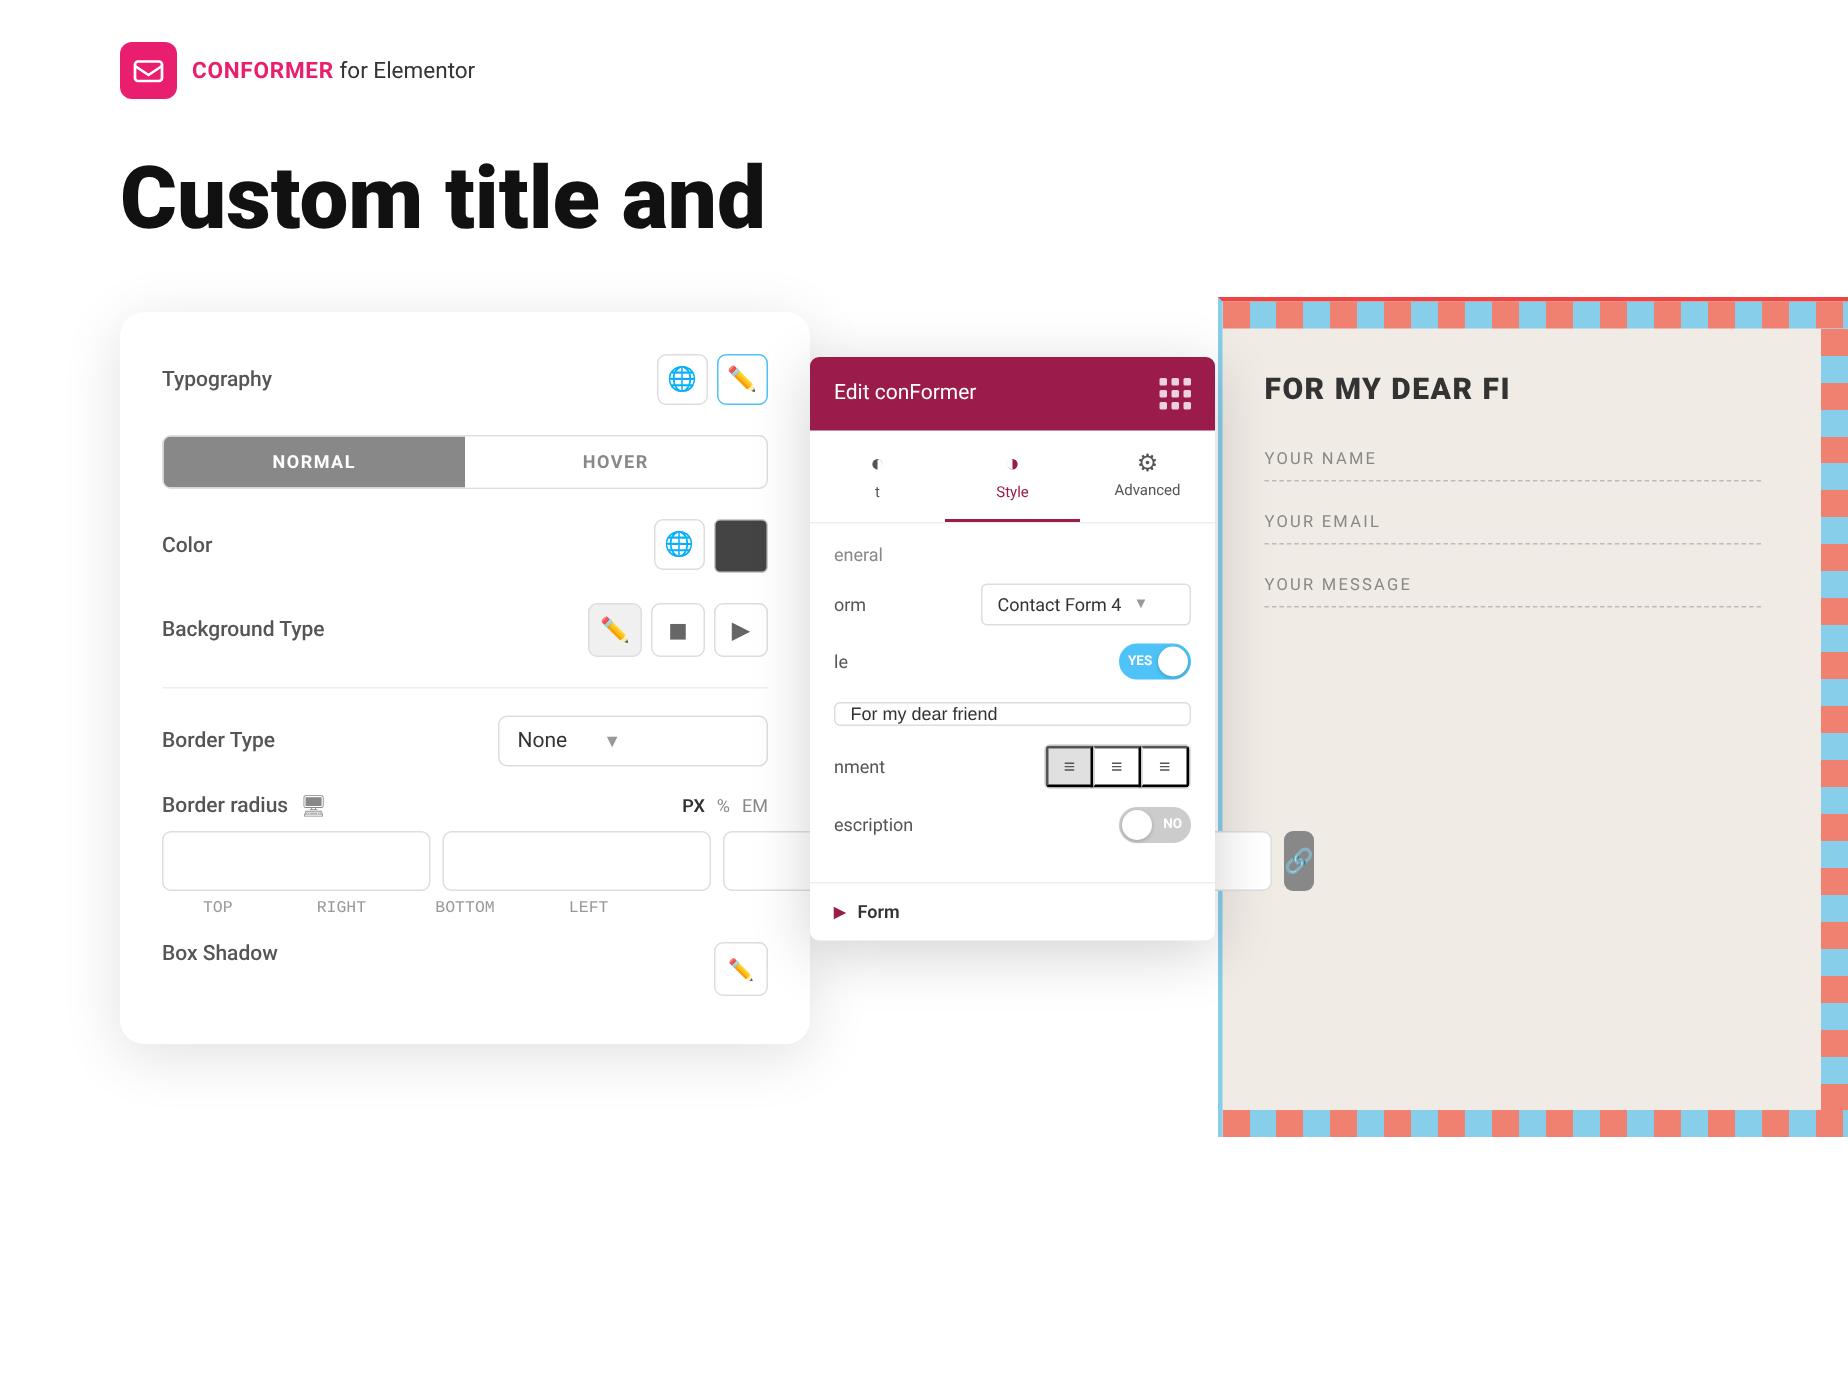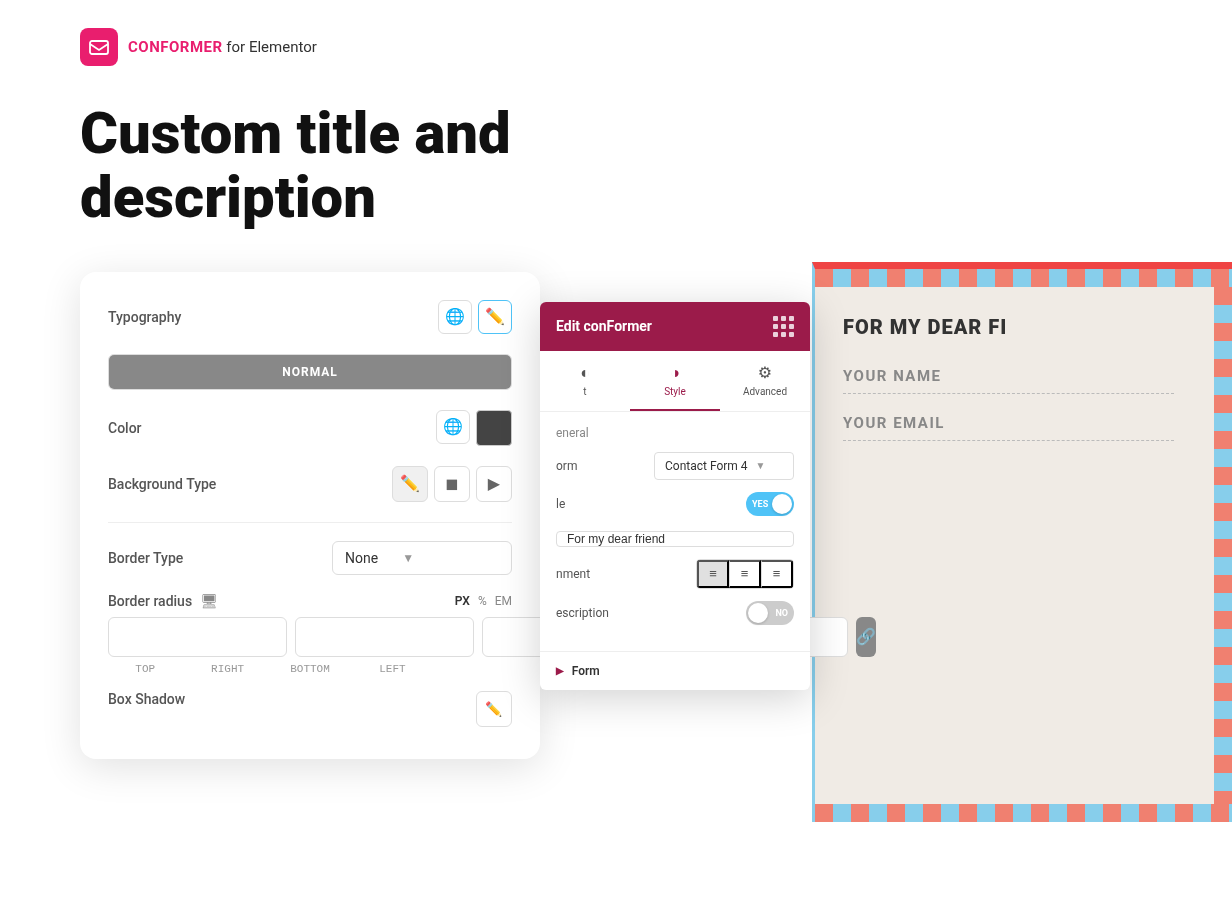--- a/index.html
+++ b/index.html
@@ -281,21 +281,21 @@
     .edit-panel-header {
       background: #9b1b4a;
       padding: 14px 16px;
       display: flex;
       align-items: center;
       justify-content: space-between;
     }
     .edit-panel-title {
       color: #fff;
       font-size: 14px;
-      font-weight: 700;
+      font-weight: 400;
     }
     .grid-icon {
       display: grid;
       grid-template-columns: repeat(3, 5px);
       gap: 3px;
     }
     .grid-dot {
       width: 5px;
       height: 5px;
       background: rgba(255,255,255,0.8);
@@ -455,21 +455,21 @@
     .letter-preview {
       position: absolute;
       right: 0;
       top: 0;
       width: 420px;
       height: 560px;
       background: #f0ebe5;
       z-index: 2;
       overflow: hidden;
       border-left: 3px solid #87ceeb;
-      border-top: 7px solid #ef4444;
+      border-top: 3px solid #ef4444;
     }
     .letter-stripes-top {
       height: 18px;
       background: repeating-linear-gradient(
         90deg,
         #f08070 0px,
         #f08070 18px,
         #87ceeb 18px,
         #87ceeb 36px
       );
@@ -510,24 +510,24 @@
       font-size: 20px;
       font-weight: 900;
       color: #333;
       margin-bottom: 28px;
       letter-spacing: 1px;
     }
     .letter-field {
       margin-bottom: 20px;
     }
     .letter-field-label {
-      font-size: 15px;
+      font-size: 11px;
       color: #888;
       letter-spacing: 1.5px;
-      font-weight: 700;
+      font-weight: 400;
       margin-bottom: 4px;
     }
     .letter-field-line {
       border-bottom: 1.5px dashed #bbb;
       width: 100%;
       padding-bottom: 4px;
     }
   </style>
 </head>
 <body>
@@ -540,38 +540,38 @@
     </svg>
   </div>
   <div class="logo-text">
     <strong>CONFORMER</strong><span> for Elementor</span>
   </div>
 </div>
 
 <div class="hero">
   <h1>
     <span>Custom title and</span><br>
-    <span>description</span>
   </h1>
 </div>
 
 <div class="panels-area">
 
   <div class="typography-panel">
 
     <div class="panel-row">
       <span class="panel-label">Typography</span>
       <div class="icon-btn-group">
         <button class="icon-btn">🌐</button>
         <button class="icon-btn active">✏️</button>
       </div>
     </div>
 
     <div class="toggle-group">
       <div class="toggle-btn active">NORMAL</div>
+      <div class="toggle-btn inactive">HOVER</div>
     </div>
 
     <div class="panel-row">
       <span class="panel-label">Color</span>
       <div class="icon-btn-group">
         <button class="icon-btn">🌐</button>
         <div class="color-swatch"></div>
       </div>
     </div>
 
@@ -715,16 +715,20 @@
     <div class="letter-body">
       <div class="letter-title">FOR MY DEAR FI</div>
       <div class="letter-field">
         <div class="letter-field-label">YOUR NAME</div>
         <div class="letter-field-line"></div>
       </div>
       <div class="letter-field">
         <div class="letter-field-label">YOUR EMAIL</div>
         <div class="letter-field-line"></div>
       </div>
+      <div class="letter-field">
+        <div class="letter-field-label">YOUR MESSAGE</div>
+        <div class="letter-field-line"></div>
+      </div>
     </div>
   </div>
 
 </div>
 
 </body></html>

